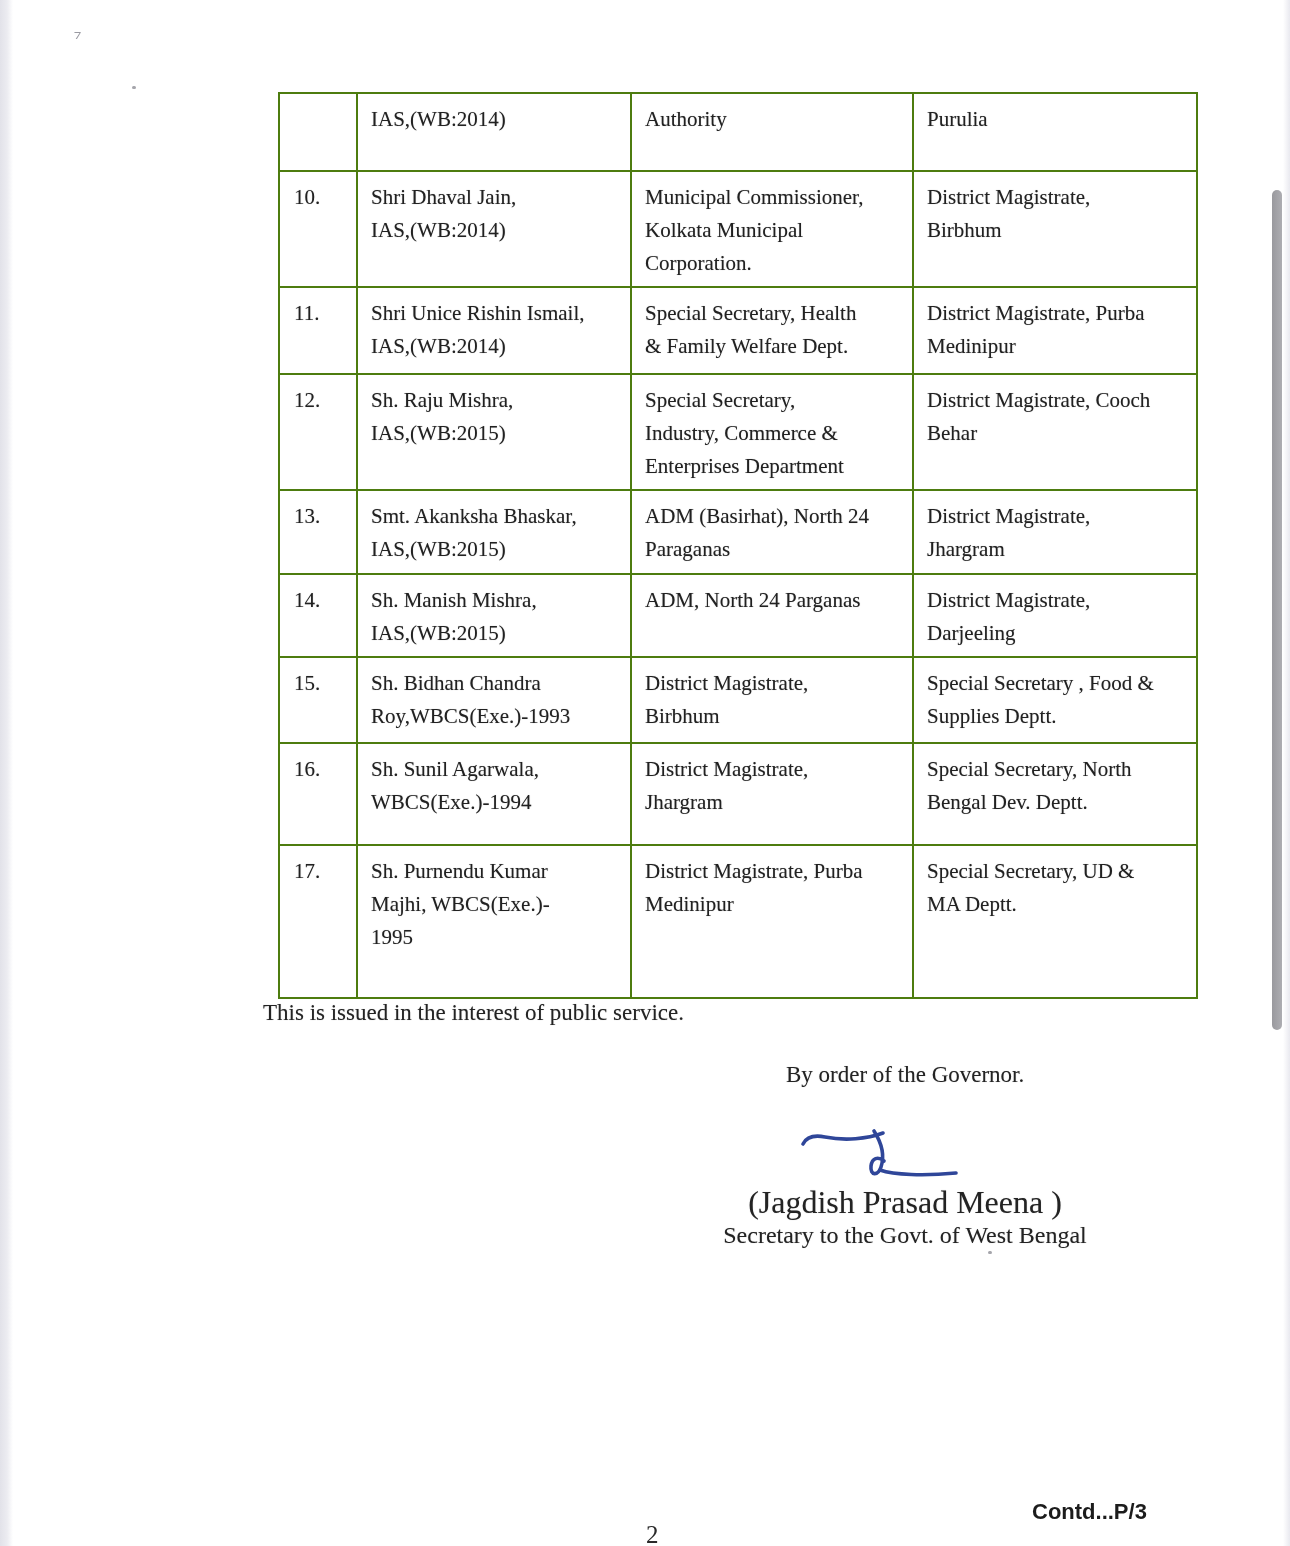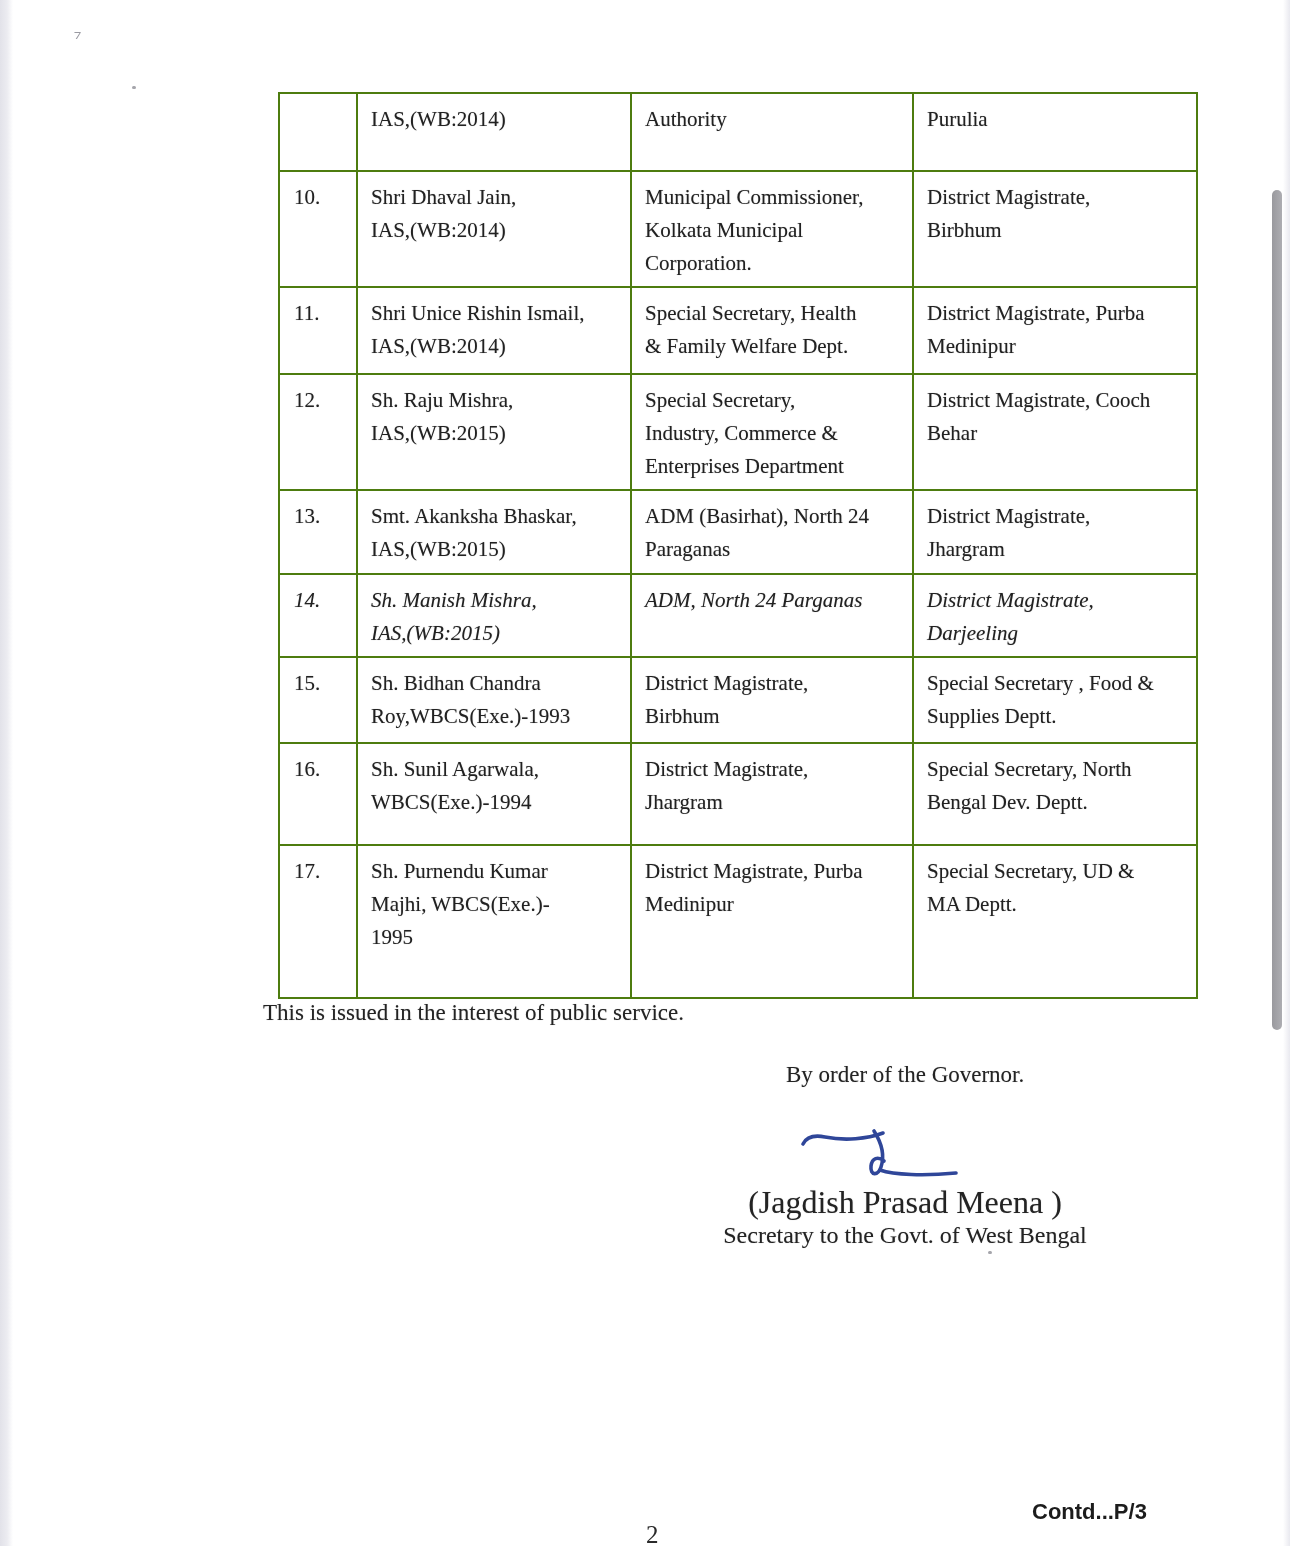--- a/index.html
+++ b/index.html
@@ -42,21 +42,21 @@
     white-space:pre-line;
     color:#212121;
     text-shadow:0 0 1px rgba(45,45,45,.35);
   }
   .posting-table td.sl{padding-left:14px;}
   .posting-table tr:nth-child(1){height:78px;}
   .posting-table tr:nth-child(2){height:104px;}
   .posting-table tr:nth-child(3){height:87px;}
   .posting-table tr:nth-child(4){height:106px;}
   .posting-table tr:nth-child(5){height:84px;}
-  .posting-table tr:nth-child(6){height:83px;font-style:italic;}
+  .posting-table tr:nth-child(6){height:83px;}
   .posting-table tr:nth-child(7){height:86px;}
   .posting-table tr:nth-child(8){height:102px;}
   .posting-table tr:nth-child(9){height:153px;margin-left:11px;}
 
   
   .service-note{
     position:absolute;left:263px;top:1000px;
     font-size:23px;color:#232323;text-shadow:0 0 1px rgba(45,45,45,.3);
   }
   .order-line{

